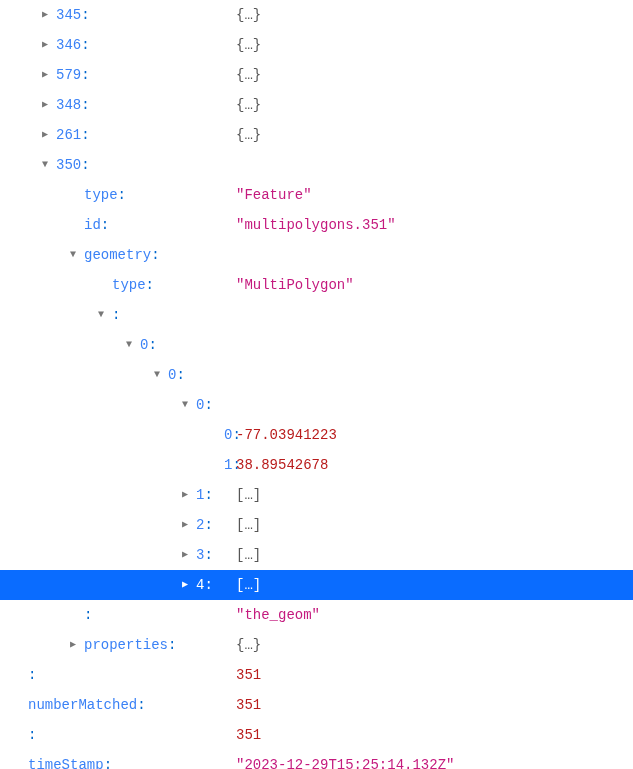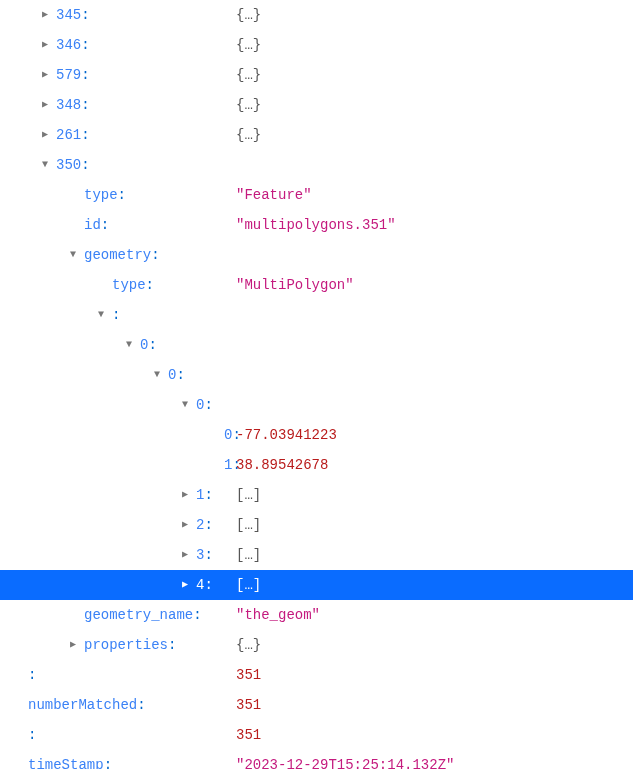--- a/index.html
+++ b/index.html
@@ -313,21 +313,20 @@
         <span class="colon">:</span>
       </div>
       <span class="val-collapsed">[…]</span>
     </div>
     <div class="row">
       <div class="key-area">
         <span class="indent" style="width: 10px;"></span>
         <span class="indent"></span>
         <span class="indent"></span>
         <span class="toggle"></span>
-        <span class="key">geometry_name</span>
         <span class="colon">:</span>
       </div>
       <span class="val-string">"the_geom"</span>
     </div>
     <div class="row">
       <div class="key-area">
         <span class="indent" style="width: 10px;"></span>
         <span class="indent"></span>
         <span class="indent"></span>
         <span class="toggle">▶</span>

